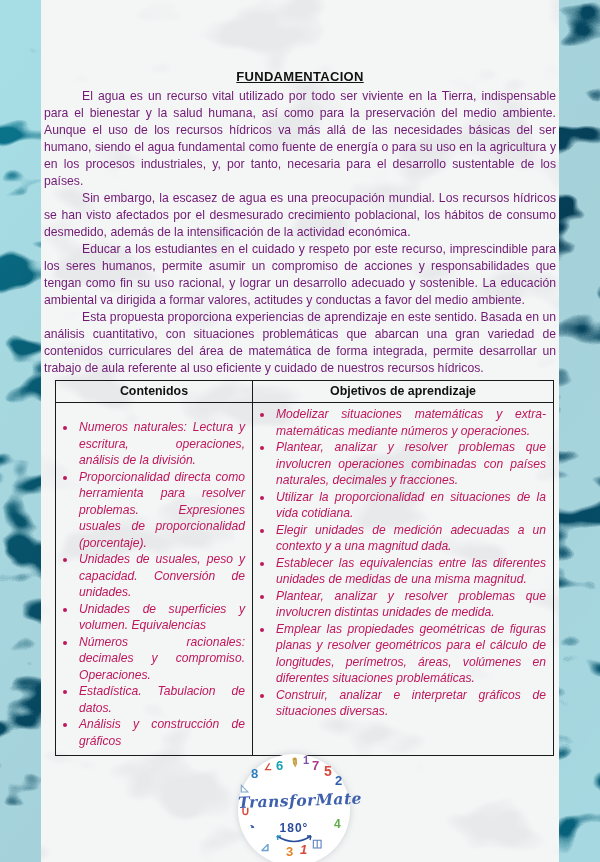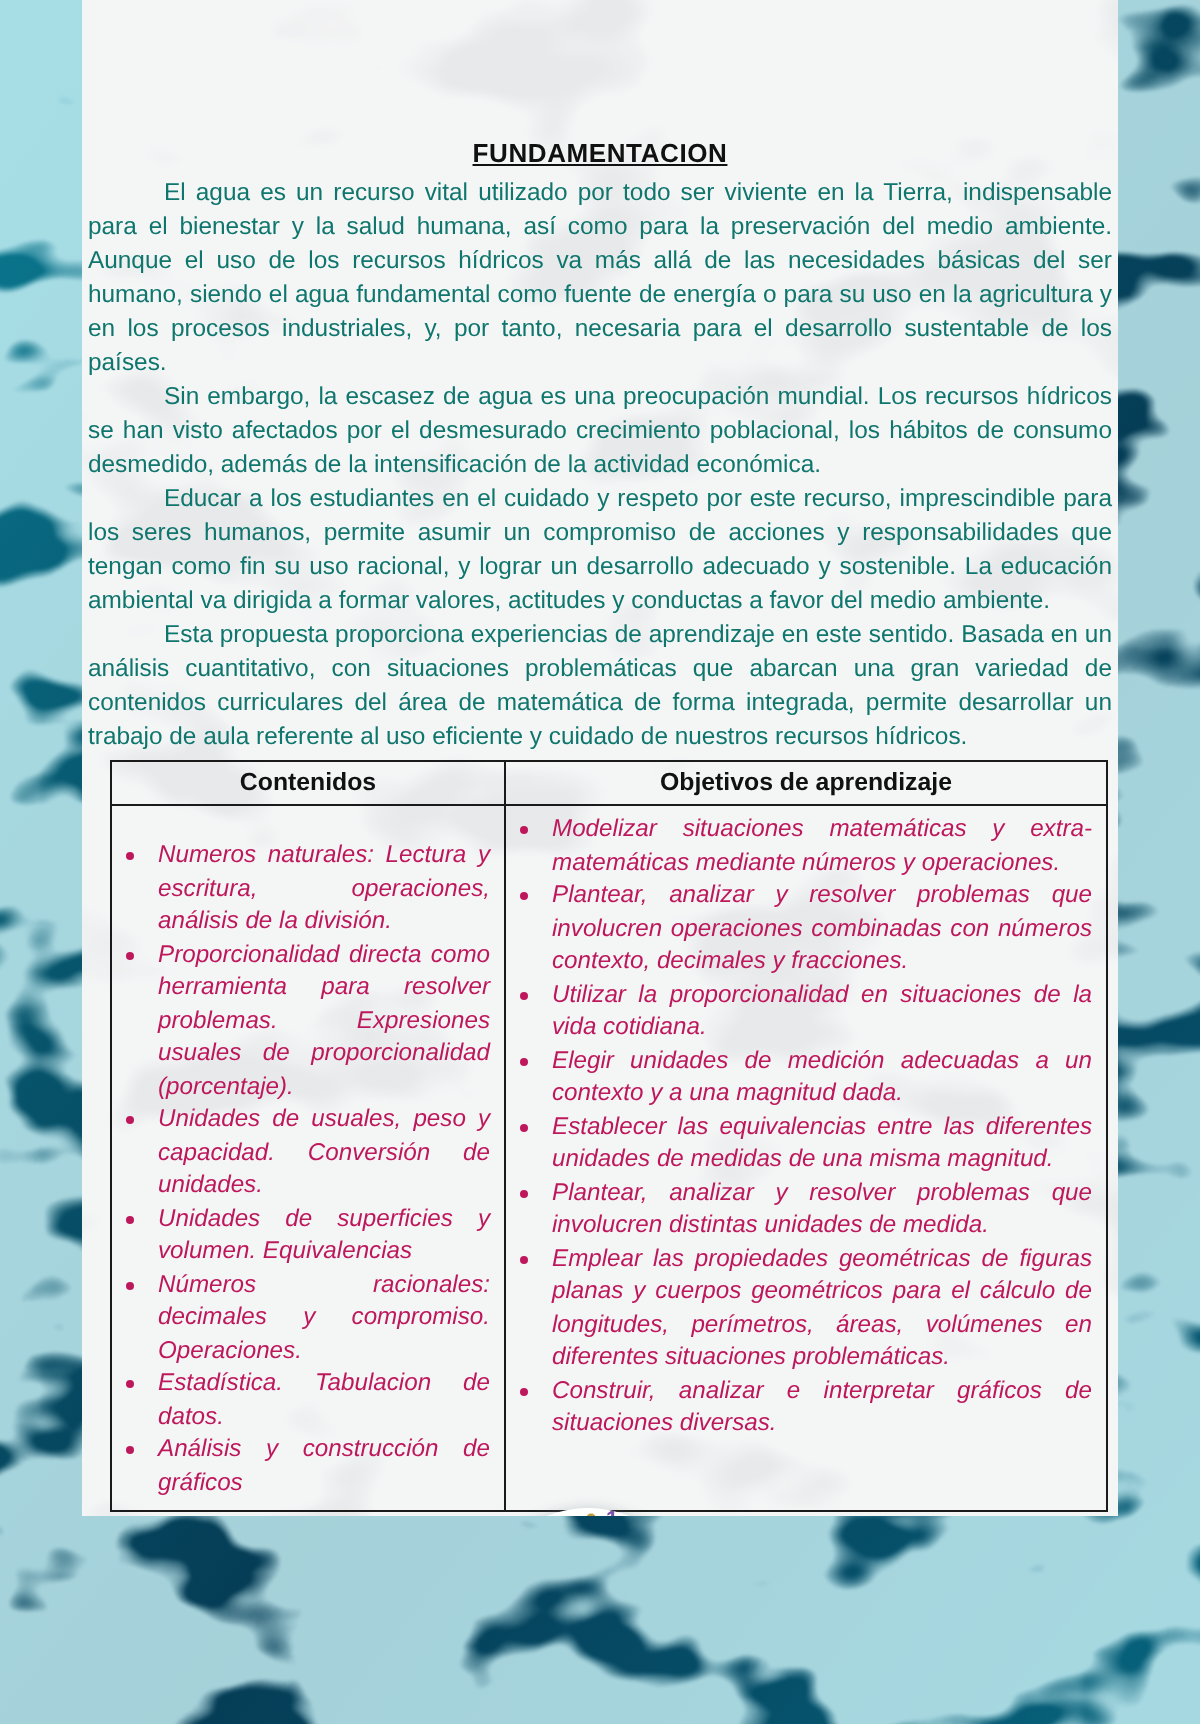--- a/index.html
+++ b/index.html
@@ -4,34 +4,34 @@
 <style>
   html, body { margin:0; padding:0; }
   body {
     width:600px; height:862px; position:relative; overflow:hidden;
     font-family:"Liberation Sans", sans-serif; background:#053c55;
   }
   svg.water-bg { position:absolute; left:0; top:0; width:600px; height:862px; display:block; }
 
   
   .page {
-    position:absolute; left:41px; top:0; width:518px; height:758px;
+    position:absolute; left:41px; top:0; width:518px; height:862px;
     background:#e7e9ea; overflow:hidden;
   }
   svg.page-tex { position:absolute; left:0; top:0; width:518px; height:862px; opacity:.55; pointer-events:none; }
 
   .content { position:relative; padding:0 3px; color:#1c1c1c; }
 
   .doc-title {
     margin:69px 0 4px 0; text-align:center; font-size:13px; font-weight:bold;
     text-decoration:underline; letter-spacing:.3px; color:#111;
   }
   .paragraphs p {
     margin:0; font-size:12.2px; line-height:17px; text-align:justify;
-    text-indent:38px; color:#0f766e;
+    text-indent:38px; color:#701a75;
   }
 
   
   table.doc-table {
     border-collapse:collapse; table-layout:fixed; width:498px;
     margin:3px 0 0 11px; background:transparent;
   }
   table.doc-table th, table.doc-table td {
     border:1.6px solid #1a1a1a; vertical-align:top;
   }
@@ -156,26 +156,26 @@
             <li>Unidades de usuales, peso y capacidad. Conversión de unidades.</li>
             <li>Unidades de superficies y volumen. Equivalencias</li>
             <li>Números racionales: decimales y compromiso. Operaciones.</li>
             <li>Estadística. Tabulacion de datos.</li>
             <li>Análisis y construcción de gráficos</li>
           </ul>
         </td>
         <td class="cell-right">
           <ul>
             <li>Modelizar situaciones matemáticas y extra- matemáticas mediante números y operaciones.</li>
-            <li>Plantear, analizar y resolver problemas que involucren operaciones combinadas con números contexto, decimales y fracciones.</li>
+            <li>Plantear, analizar y resolver problemas que involucren operaciones combinadas con países naturales, decimales y fracciones.</li>
             <li>Utilizar la proporcionalidad en situaciones de la vida cotidiana.</li>
             <li>Elegir unidades de medición adecuadas a un contexto y a una magnitud dada.</li>
             <li>Establecer las equivalencias entre las diferentes unidades de medidas de una misma magnitud.</li>
             <li>Plantear, analizar y resolver problemas que involucren distintas unidades de medida.</li>
-            <li>Emplear las propiedades geométricas de figuras planas y cuerpos geométricos para el cálculo de longitudes, perímetros, áreas, volúmenes en diferentes situaciones problemáticas.</li>
+            <li>Emplear las propiedades geométricas de figuras planas y resolver geométricos para el cálculo de longitudes, perímetros, áreas, volúmenes en diferentes situaciones problemáticas.</li>
             <li>Construir, analizar e interpretar gráficos de situaciones diversas.</li>
           </ul>
         </td>
       </tr>
     </tbody>
       </table>
   </div>
 
   <div class="logo-circle">
     <span class="doodle d0">8</span>

